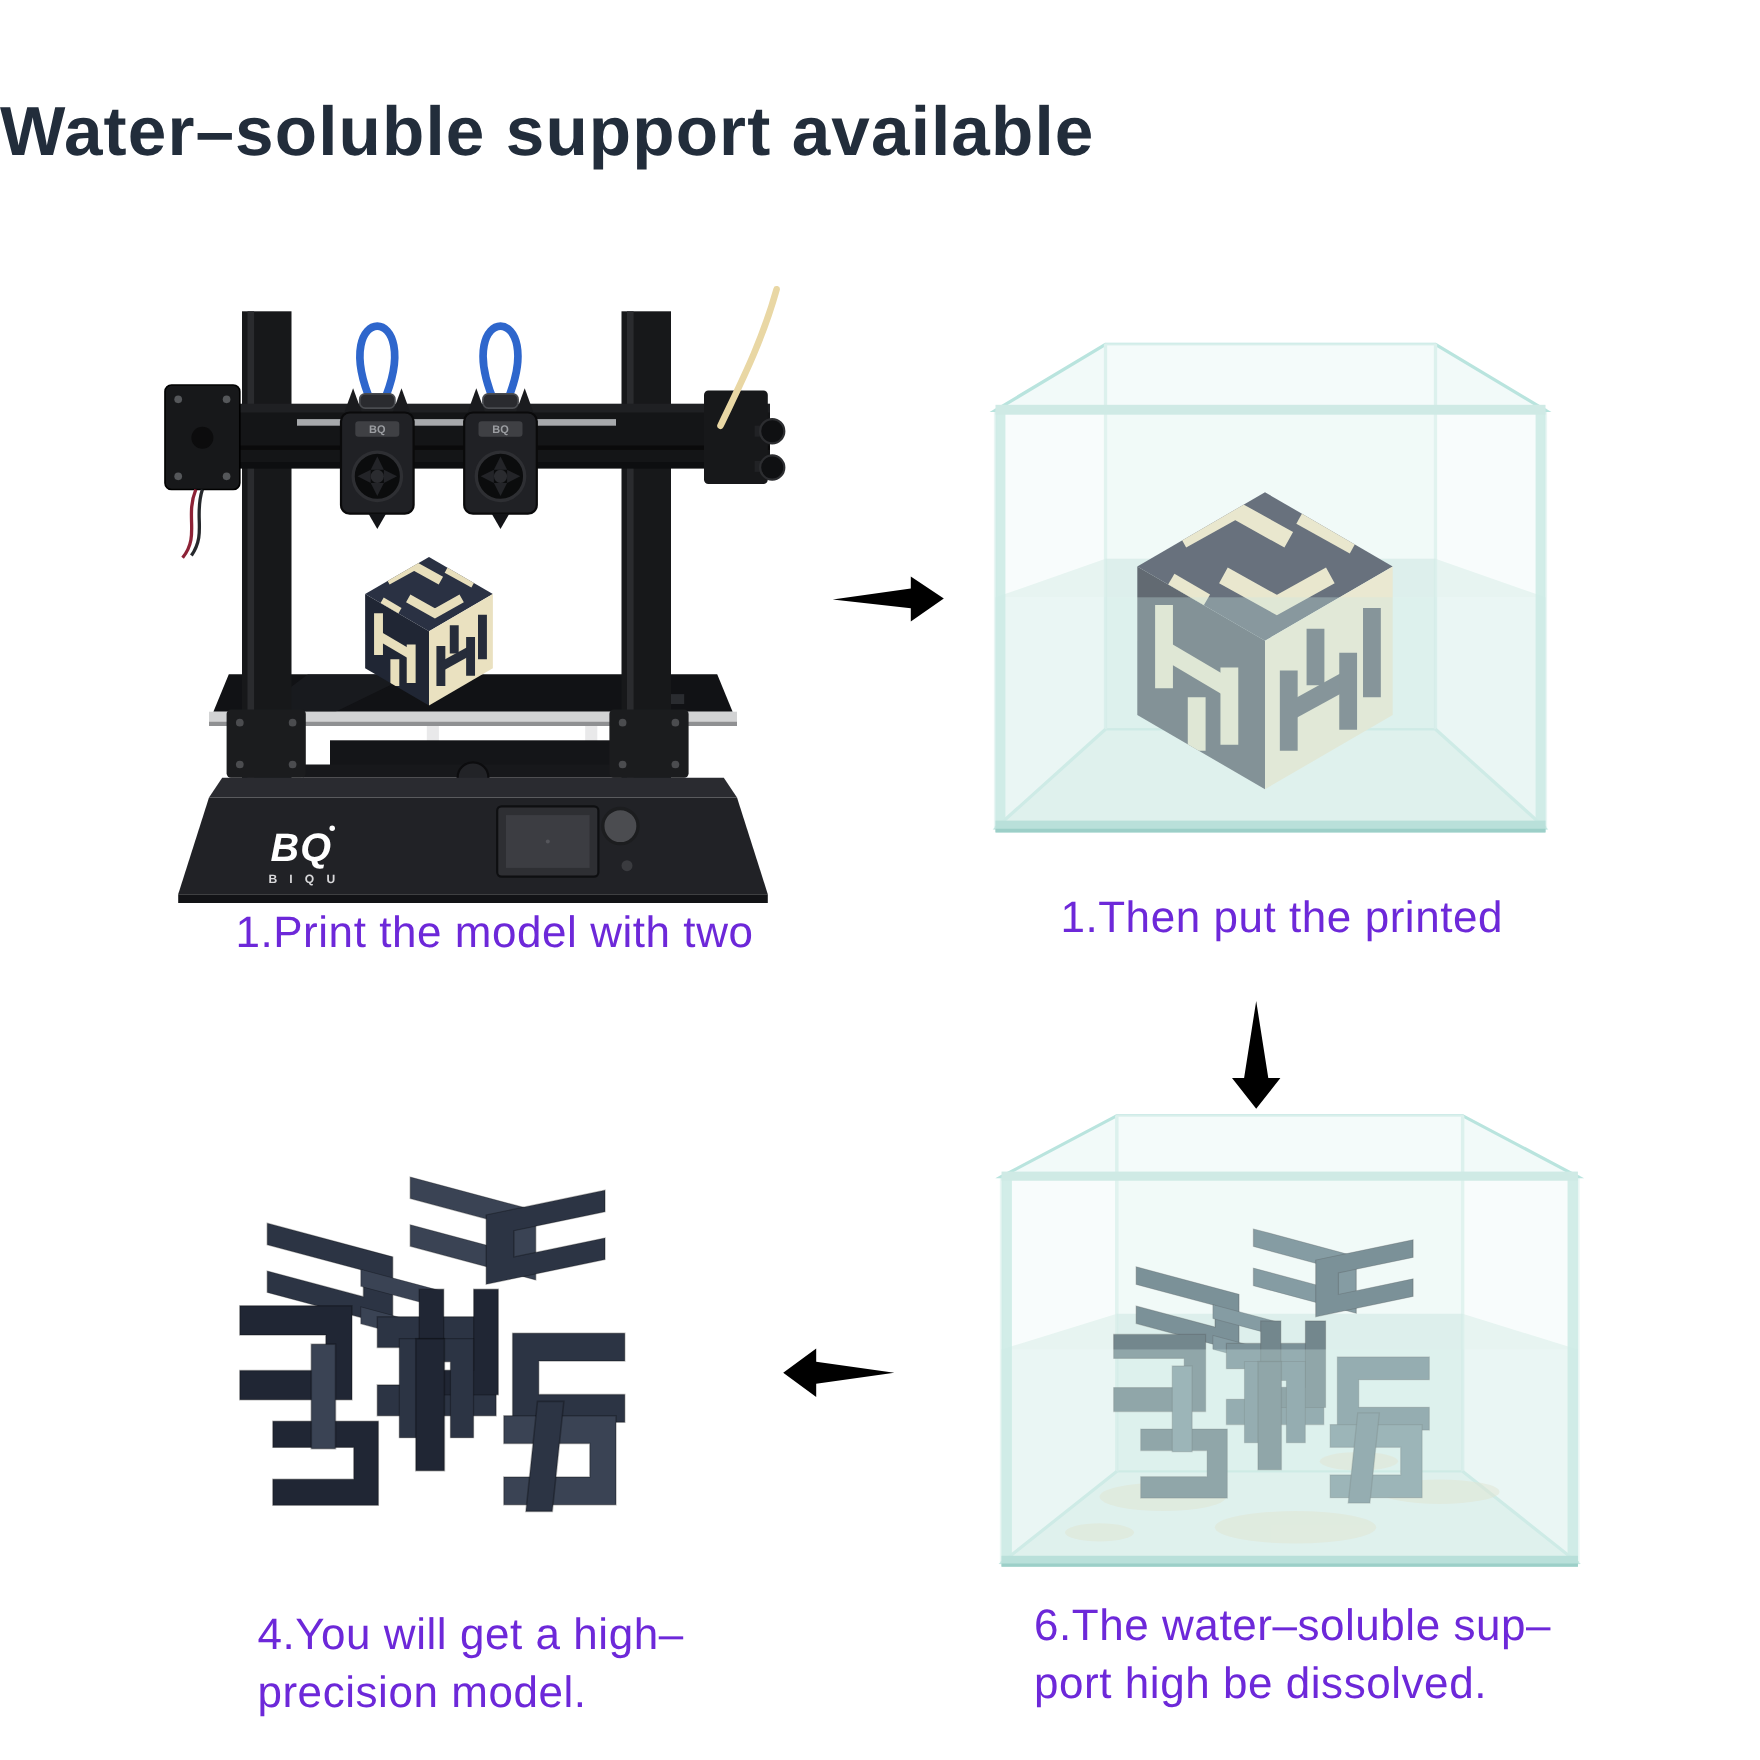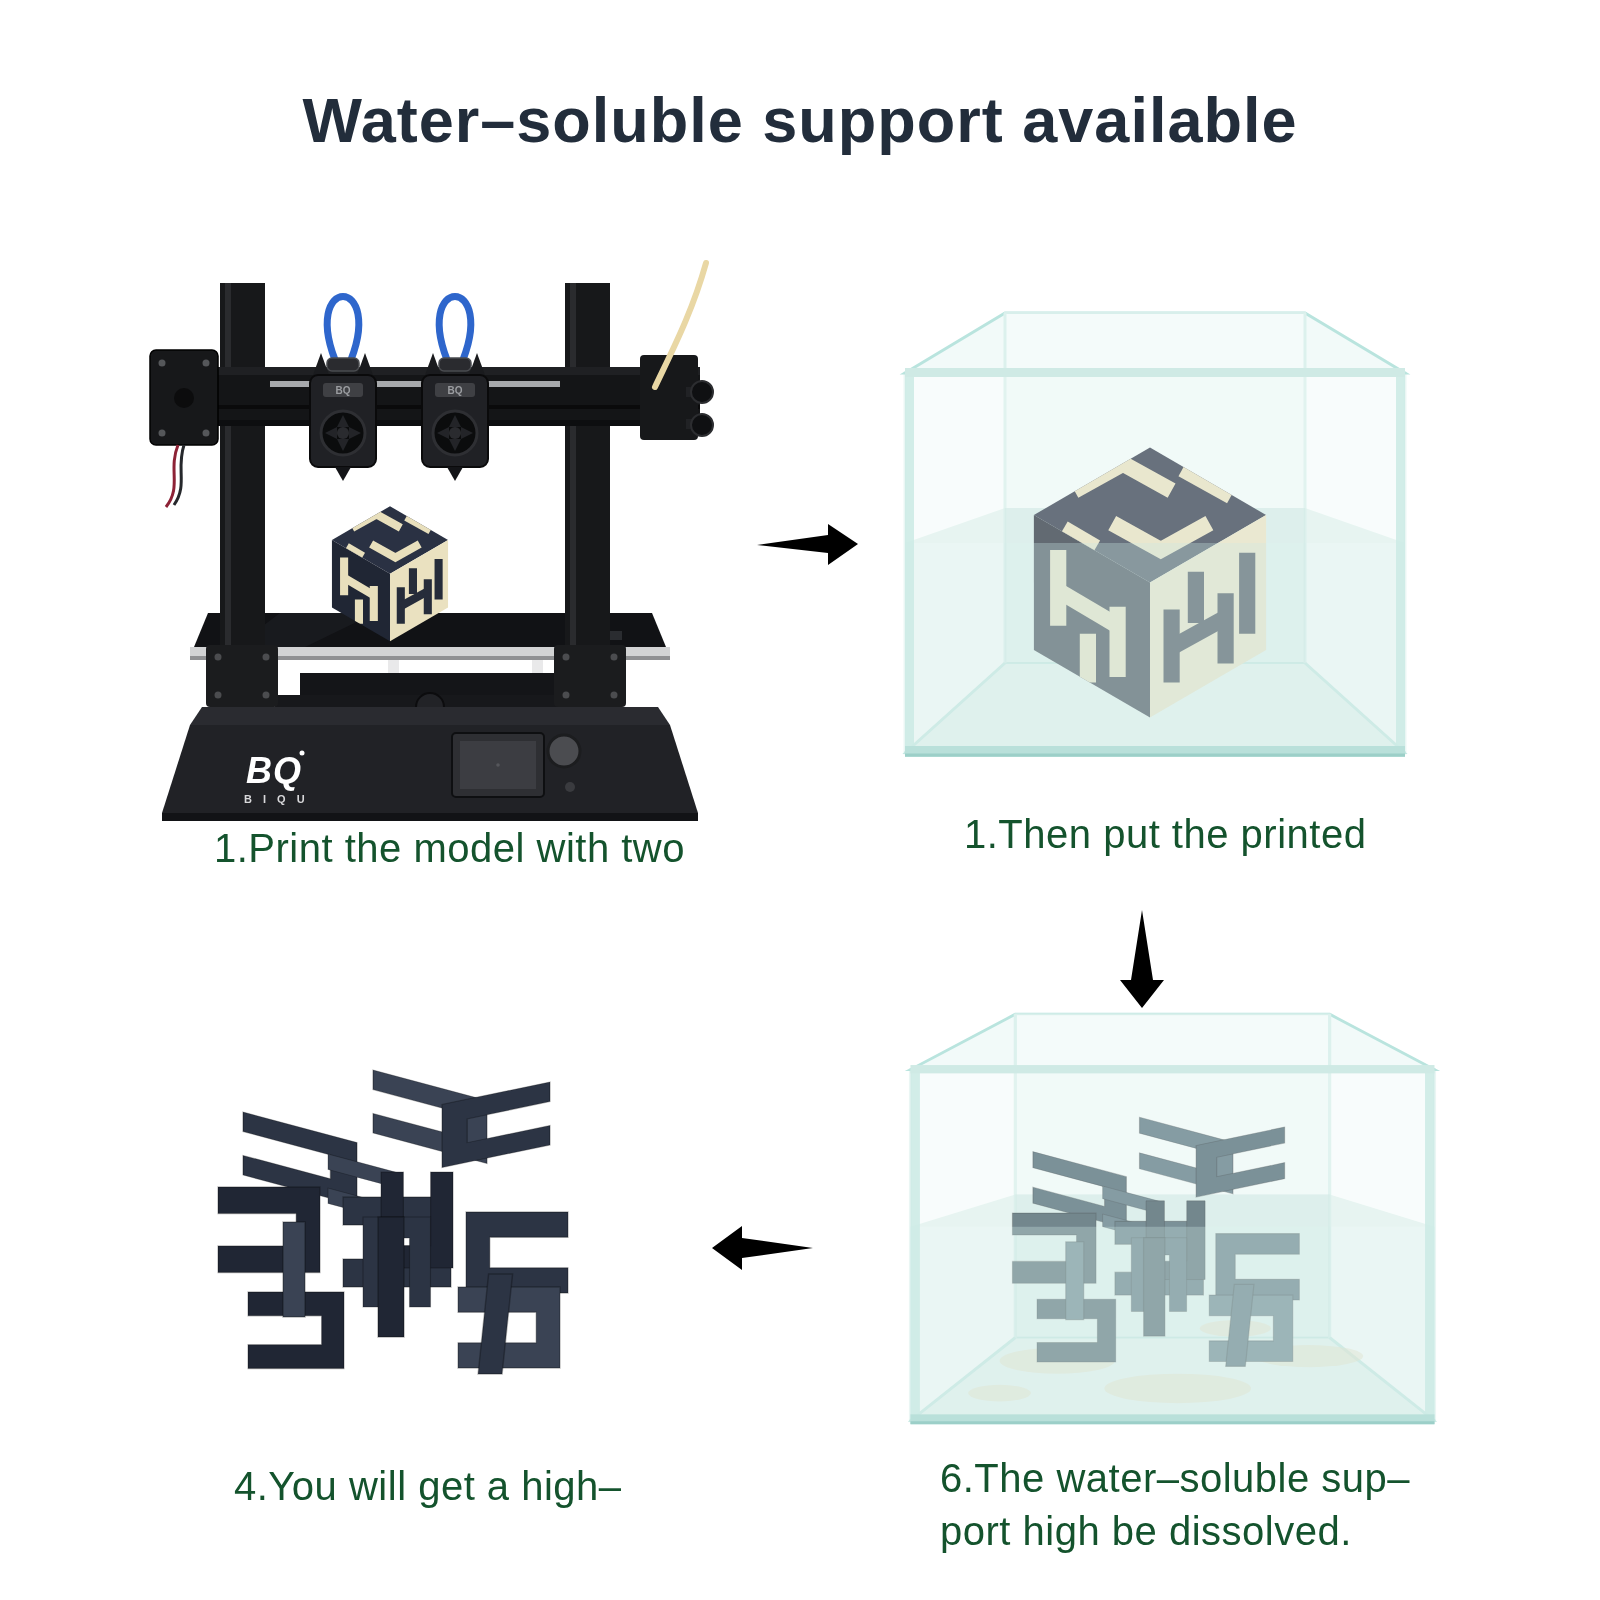--- a/index.html
+++ b/index.html
@@ -1,21 +1,21 @@
 <!DOCTYPE html>
 <html><head>
 <meta charset="utf-8">
 <style>
   html,body{margin:0;padding:0;background:#ffffff;}
   .canvas{position:relative;width:1600px;height:1600px;background:#ffffff;overflow:hidden;
           font-family:"Liberation Sans",sans-serif;}
   .art{position:absolute;left:0;top:0;}
-  .title{position:absolute;top:84px;left:0;width:1600px;text-align:center;
+  .title{position:absolute;top:84px;left:0;width:1600px;text-align:left;
          font-size:63px;font-weight:700;color:#222d3b;letter-spacing:1px;}
-  .caption{position:absolute;font-size:40px;font-weight:300;color:#14532d;
+  .caption{position:absolute;font-size:40px;font-weight:300;color:#6d28d9;
            line-height:1.32;letter-spacing:0.5px;}
   .caption span{display:block;white-space:nowrap;}
   
   .lat4{--c1:#202634;--c2:#2c3444;--c3:#3a4354;}
   .lat3{--c1:#3a515c;--c2:#46606c;--c3:#54707c;}
 </style>
 </head>
 <body>
 
 <div class="canvas">
@@ -256,15 +256,16 @@
     <span>1.Then put the printed</span>
   </div>
 
   <div class="caption" style="left:940px;top:1452px">
     <span>6.The water–soluble sup–</span>
     <span>port high be dissolved.</span>
   </div>
 
   <div class="caption" style="left:234px;top:1460px">
     <span>4.You will get a high–</span>
+    <span>precision model.</span>
   </div>
 
 </div>
 
 </body></html>

